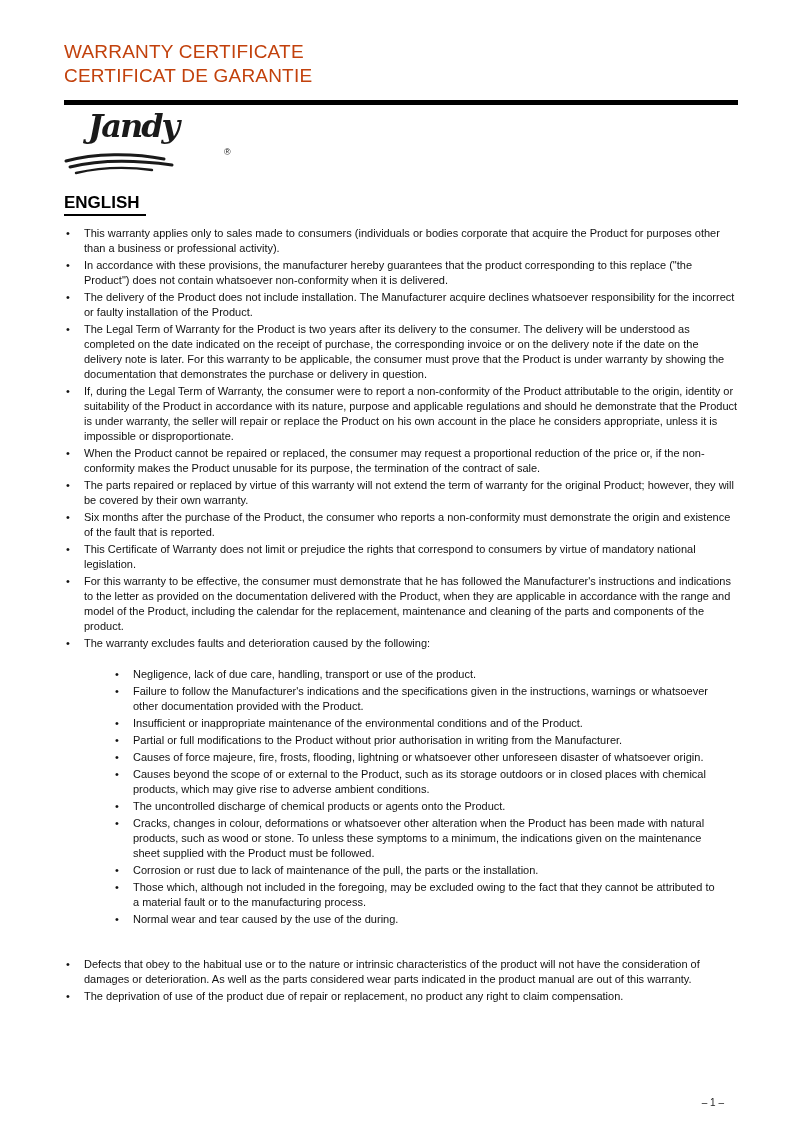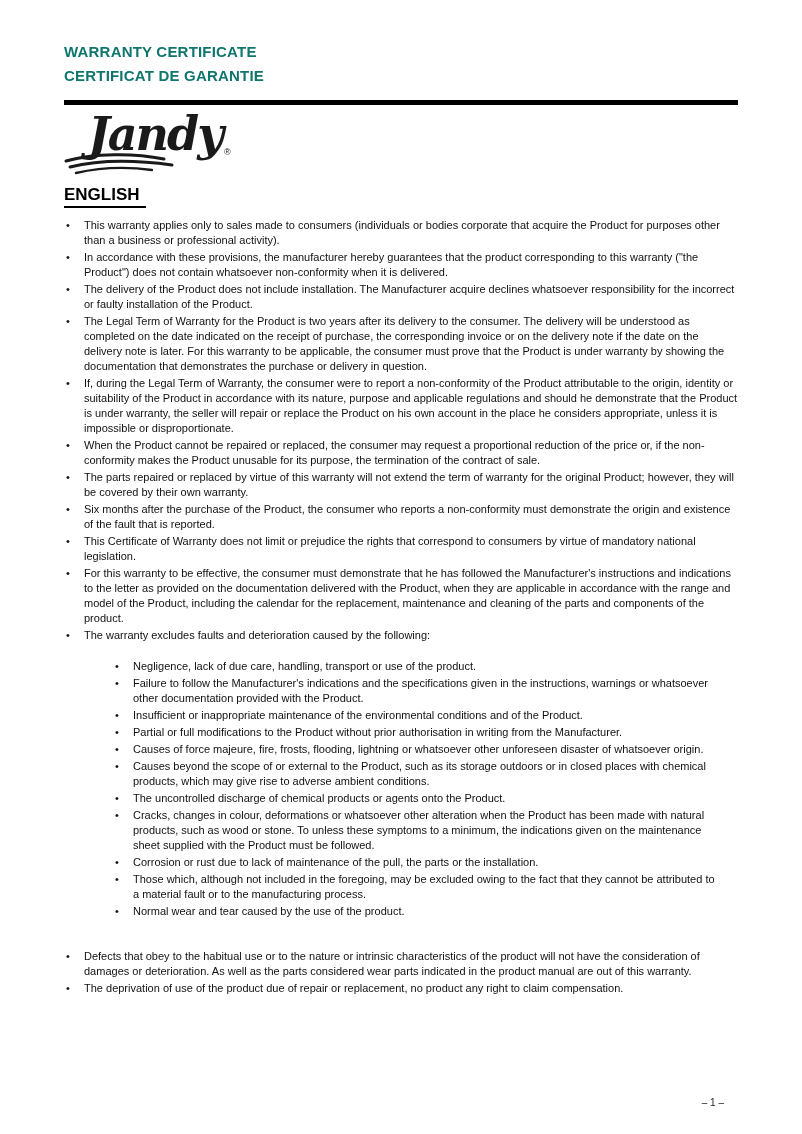--- a/index.html
+++ b/index.html
@@ -12,23 +12,23 @@
     width: 802px;
     height: 1134px;
     background: #ffffff;
     font-family: "Liberation Sans", "DejaVu Sans", sans-serif;
     color: #111111;
     overflow: hidden;
     box-sizing: border-box;
     padding: 40px 64px 0 64px;
   }
   .title-block {
-    font-size: 15px;
-    font-weight: bold;
-    color: #0f766e;
+    font-size: 19px;
+    font-weight: normal;
+    color: #c2410c;
     line-height: 24px;
     letter-spacing: 0.2px;
   }
   .title-rule {
     height: 5px;
     background: #000000;
     margin-top: 12px;
     width: 674px;
   }
   .logo {
@@ -36,40 +36,40 @@
     height: 74px;
     margin-top: 6px;
   }
   .logo-text {
     position: absolute;
     left: 24px;
     top: -4px;
     font-family: "DejaVu Serif", "Liberation Serif", serif;
     font-style: italic;
     font-weight: bold;
-    font-size: 46px;
+    font-size: 32px;
     letter-spacing: -2px;
     color: #1a1a1a;
   }
   .logo-reg {
     position: absolute;
     left: 160px;
     top: 36px;
     font-size: 9px;
     color: #1a1a1a;
   }
   .logo-swoosh {
     position: absolute;
     left: 0;
     top: 40px;
     width: 150px;
     height: 28px;
   }
   .section-heading {
-    margin-top: 0;
+    margin-top: 8px;
     font-size: 17px;
     font-weight: bold;
     color: #000000;
   }
   .section-heading span {
     display: inline-block;
     border-bottom: 2px solid #000000;
     padding-right: 6px;
     padding-bottom: 1px;
   }
@@ -133,21 +133,21 @@
     <span>ENGLISH</span>
   </div>
 
   <ul class="bullets main">
     <li>
         <span class="marker">•</span>
         <span class="btext">This warranty applies only to sales made to consumers (individuals or bodies corporate that acquire the Product for purposes other than a business or professional activity).</span>
       </li>
     <li>
         <span class="marker">•</span>
-        <span class="btext">In accordance with these provisions, the manufacturer  hereby guarantees that the product corresponding to this warranty ("the Product") does not contain whatsoever non-conformity when it is delivered.</span>
+        <span class="btext">In accordance with these provisions, the manufacturer  hereby guarantees that the product corresponding to this replace ("the Product") does not contain whatsoever non-conformity when it is delivered.</span>
       </li>
     <li>
         <span class="marker">•</span>
         <span class="btext">The delivery of the Product does not include installation. The Manufacturer acquire declines whatsoever responsibility for the incorrect or faulty installation of the Product.</span>
       </li>
     <li>
         <span class="marker">•</span>
         <span class="btext">The Legal Term of Warranty for the Product is two years after its delivery to the consumer. The delivery will be understood as completed on the date indicated on the receipt of purchase, the corresponding invoice or on the delivery note if the date on the delivery note is later. For this warranty to be applicable, the consumer must prove that the Product is under warranty by showing the documentation that demonstrates the purchase or delivery in question.</span>
       </li>
     <li>
@@ -216,21 +216,21 @@
     <li>
         <span class="marker">•</span>
         <span class="btext">Corrosion or rust due to lack of maintenance of the pull, the parts or the installation.</span>
       </li>
     <li>
         <span class="marker">•</span>
         <span class="btext">Those which, although not included in the foregoing, may be excluded owing to the fact that they cannot be attributed to a material fault or to the manufacturing process.</span>
       </li>
     <li>
         <span class="marker">•</span>
-        <span class="btext">Normal wear and tear caused by the use of the product.</span>
+        <span class="btext">Normal wear and tear caused by the use of the during.</span>
       </li>
   </ul>
 
   <ul class="bullets final">
     <li>
         <span class="marker">•</span>
         <span class="btext">Defects that obey to the habitual use or to the nature or intrinsic characteristics of the product will not have the consideration of damages or deterioration. As well as the parts considered wear parts indicated in the product manual are out of this warranty.</span>
       </li>
     <li>
         <span class="marker">•</span>

